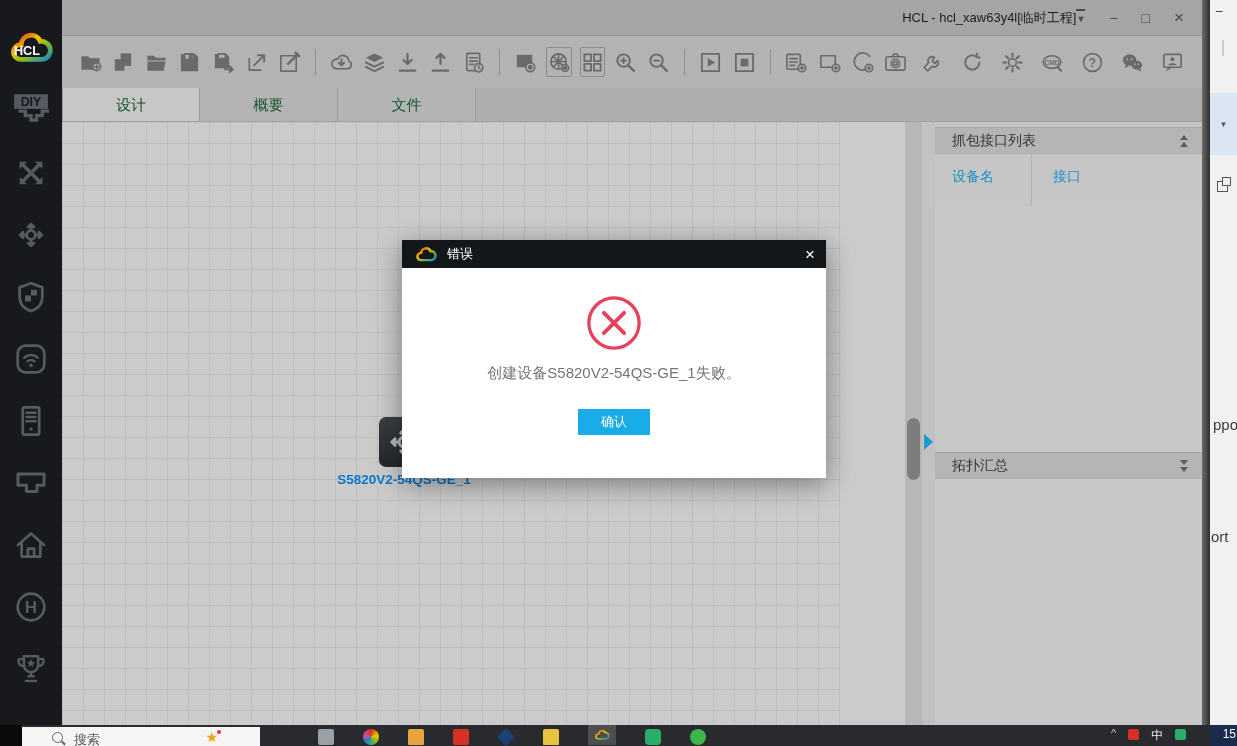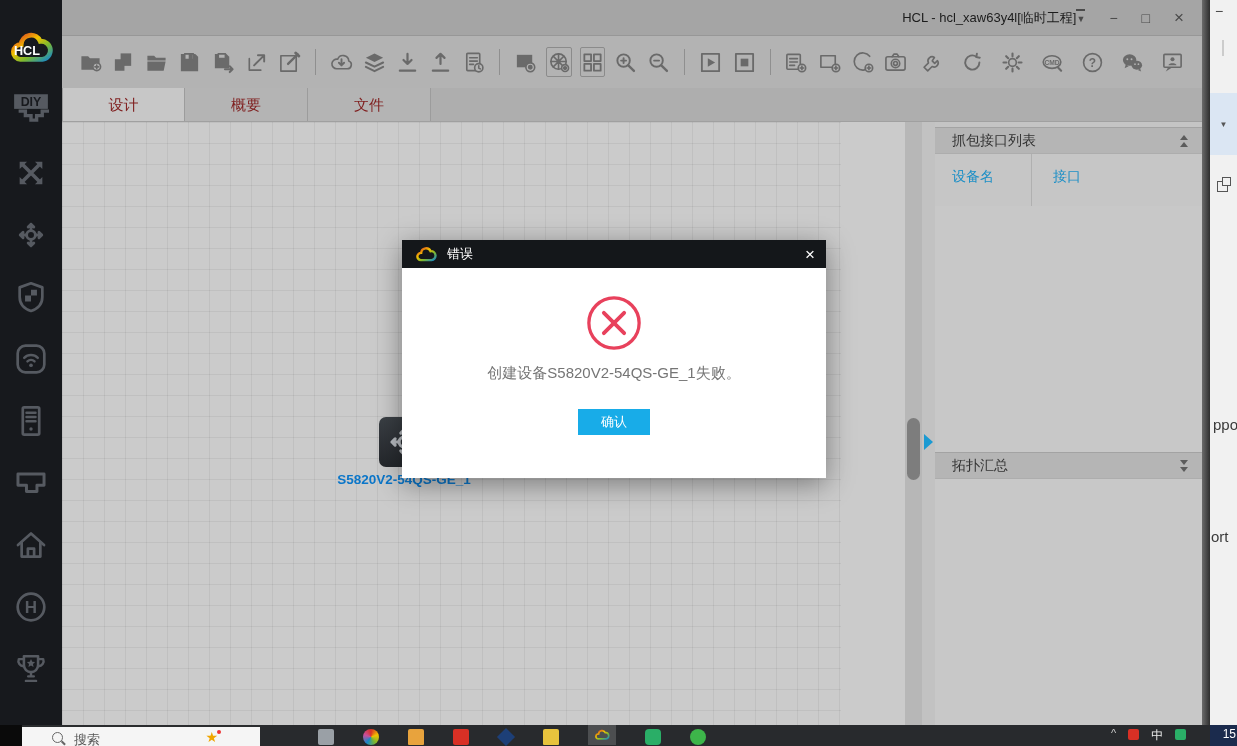--- a/index.html
+++ b/index.html
@@ -31,21 +31,21 @@
   .tb-btn.boxed{border:1px solid #8b8b8b;border-radius:2px}
   .tb-ic{width:23px;height:23px;display:block}
   .tb-ic svg{width:100%;height:100%;display:block}
   .tb-sep{width:1px;height:26px;background:#8f8f8f;margin:0 9px}
   .tb-right{margin-left:auto;margin-right:10px;display:flex;align-items:center}
   .tb-right .tb-btn{margin:0 5px}
 
   
   .tabbar{position:absolute;left:62px;top:88px;width:1140px;height:34px;background:#aeaeae;
     display:flex;z-index:4;border-bottom:1px solid #a0a0a0}
-  .tab{width:123px;text-align:center;line-height:33px;font-size:15px;color:#7f1d1d;
+  .tab{width:138px;text-align:center;line-height:33px;font-size:15px;color:#14532d;
     background:#b4b4b4;border-right:1px solid #9c9c9c;cursor:pointer}
   .tab:first-child{border-left:1px solid #9c9c9c}
   .tab.active{background:#c7c7c7}
 
   
   .canvas{position:absolute;left:62px;top:122px;width:779px;height:603px;background:#cbcbcb;
     background-image:linear-gradient(rgba(0,0,0,.055) 1px,transparent 1px),
                      linear-gradient(90deg,rgba(0,0,0,.055) 1px,transparent 1px);
     background-size:21px 21px;z-index:1}
   .device{position:absolute;left:317px;top:295px;width:50px;height:50px;border-radius:7px;

